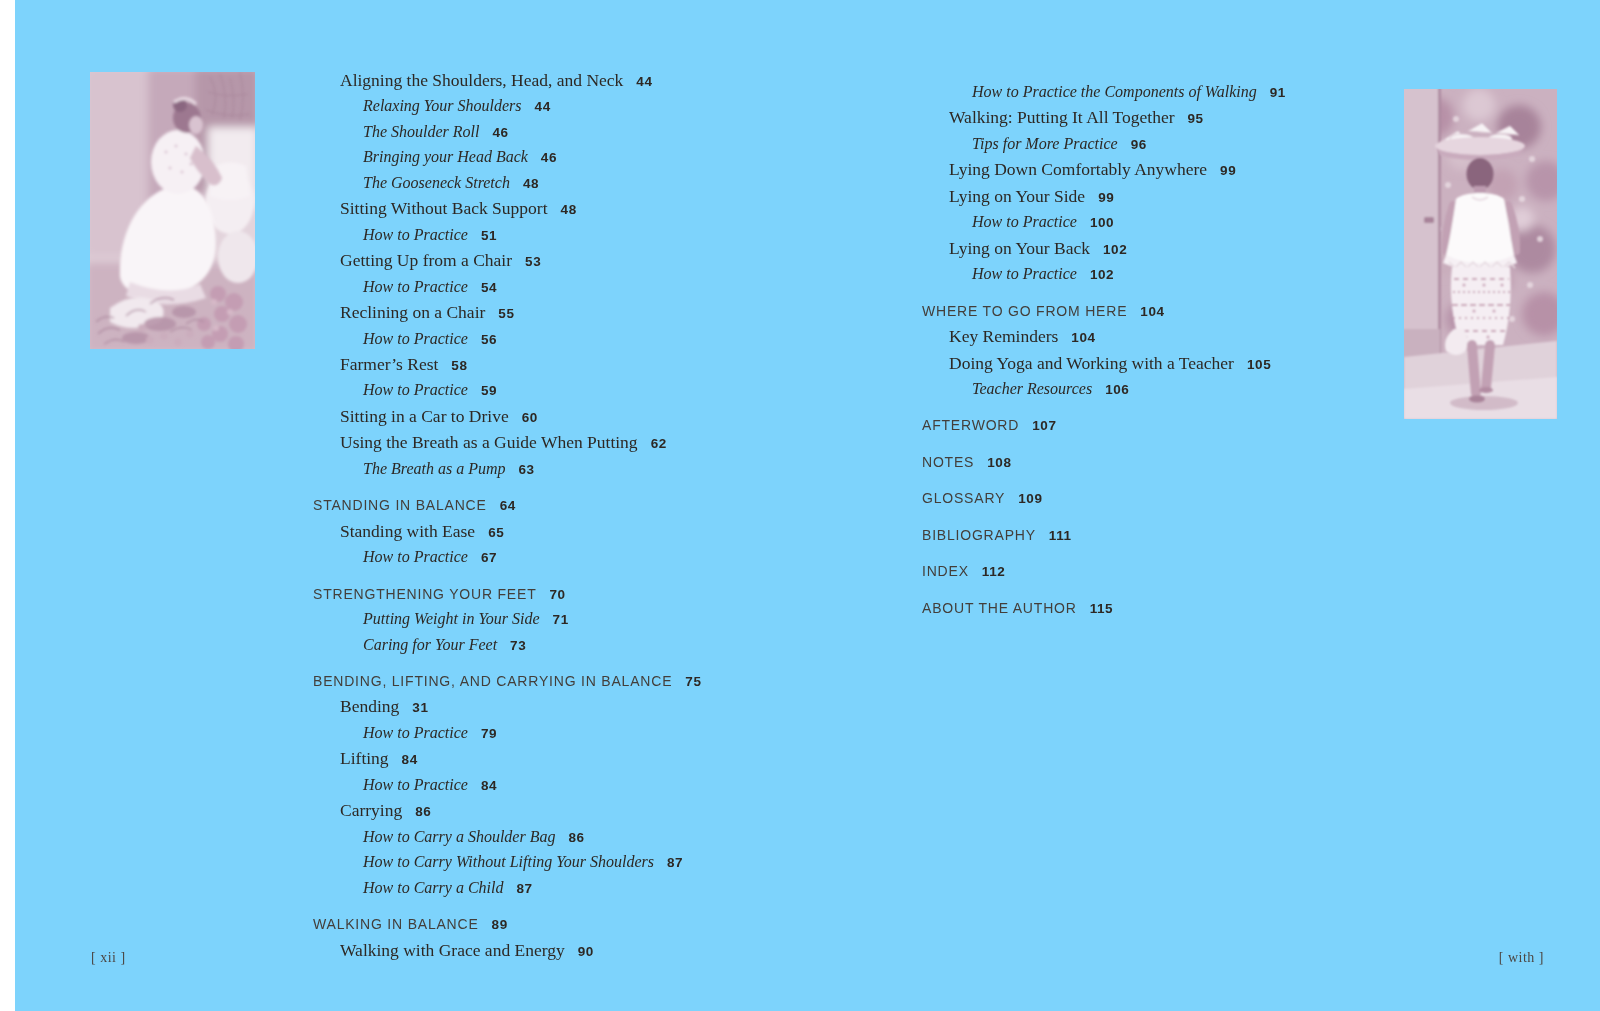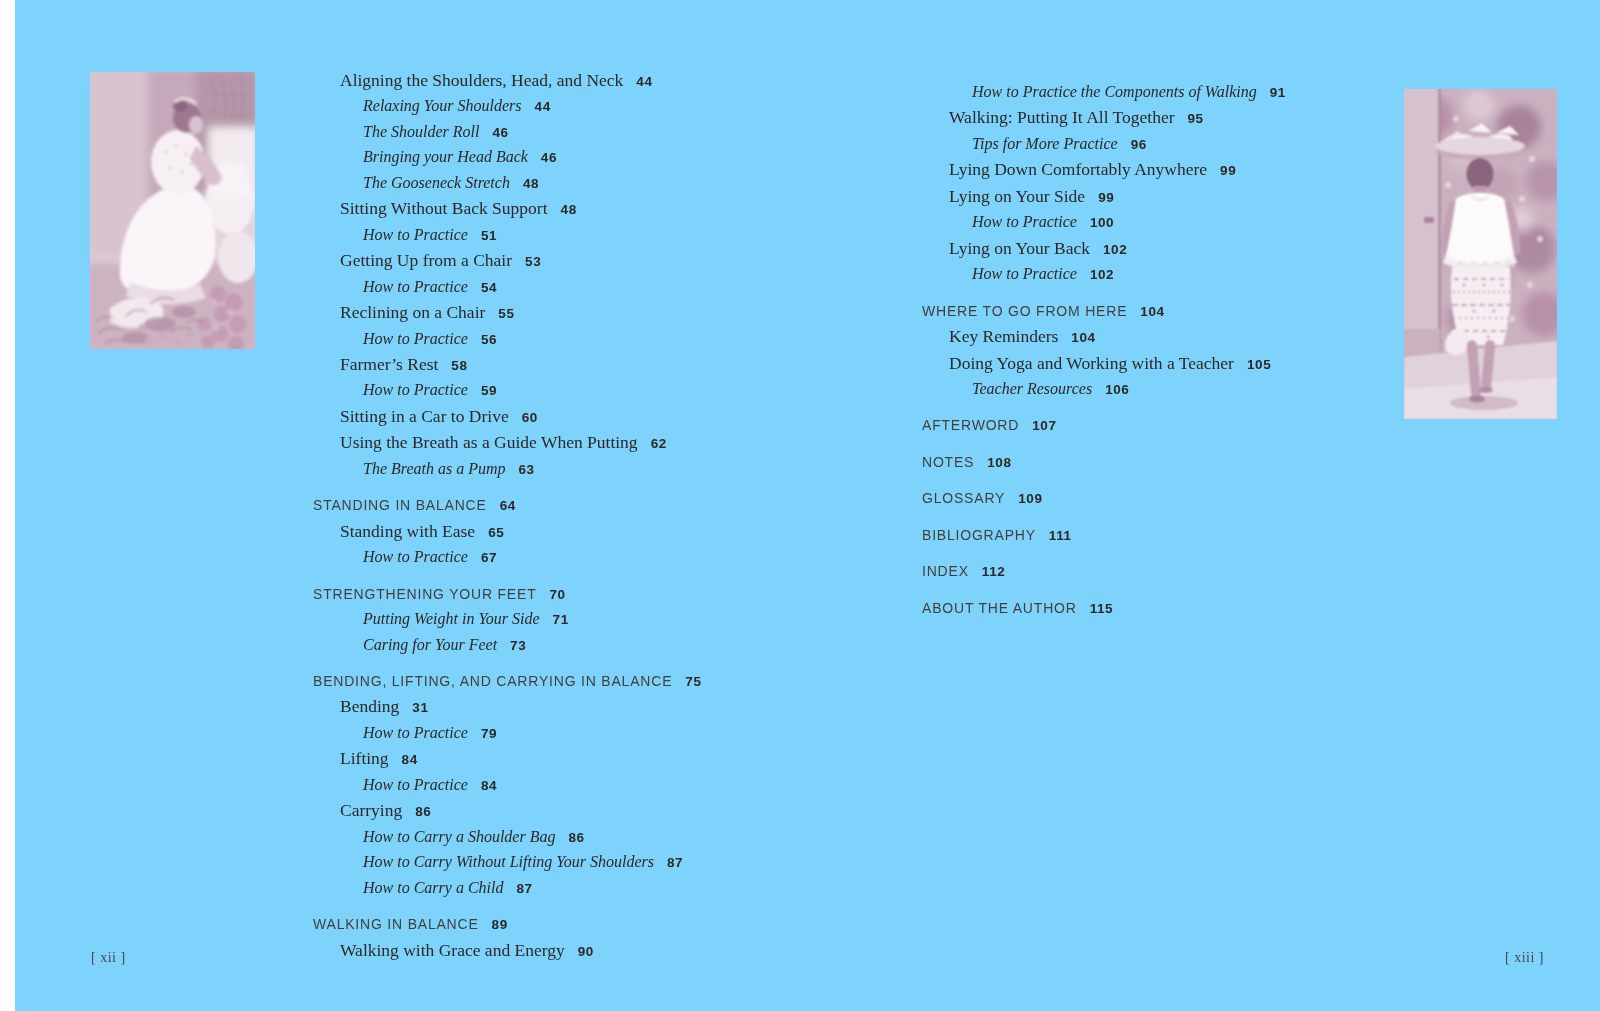--- a/index.html
+++ b/index.html
@@ -299,14 +299,14 @@
           <path d="M68,256 q2,26 4,48" stroke="#c2a1b4" stroke-width="10" stroke-linecap="round" fill="none"></path>
           <path d="M86,256 q-2,22 -4,42" stroke="#c2a1b4" stroke-width="10" stroke-linecap="round" fill="none"></path>
           <ellipse cx="73" cy="310" rx="8" ry="3.5" fill="#a98399"></ellipse>
           <ellipse cx="82" cy="301" rx="7" ry="3" fill="#b28ca2"></ellipse>
         </g>
       </g>
     </svg>
   </figure>
 
   <div class="folio folio-left">[ xii ]</div>
-  <div class="folio folio-right">[ xiii ]</div>
+  <div class="folio folio-right">[ with ]</div>
 </div>
 
 </body></html>

